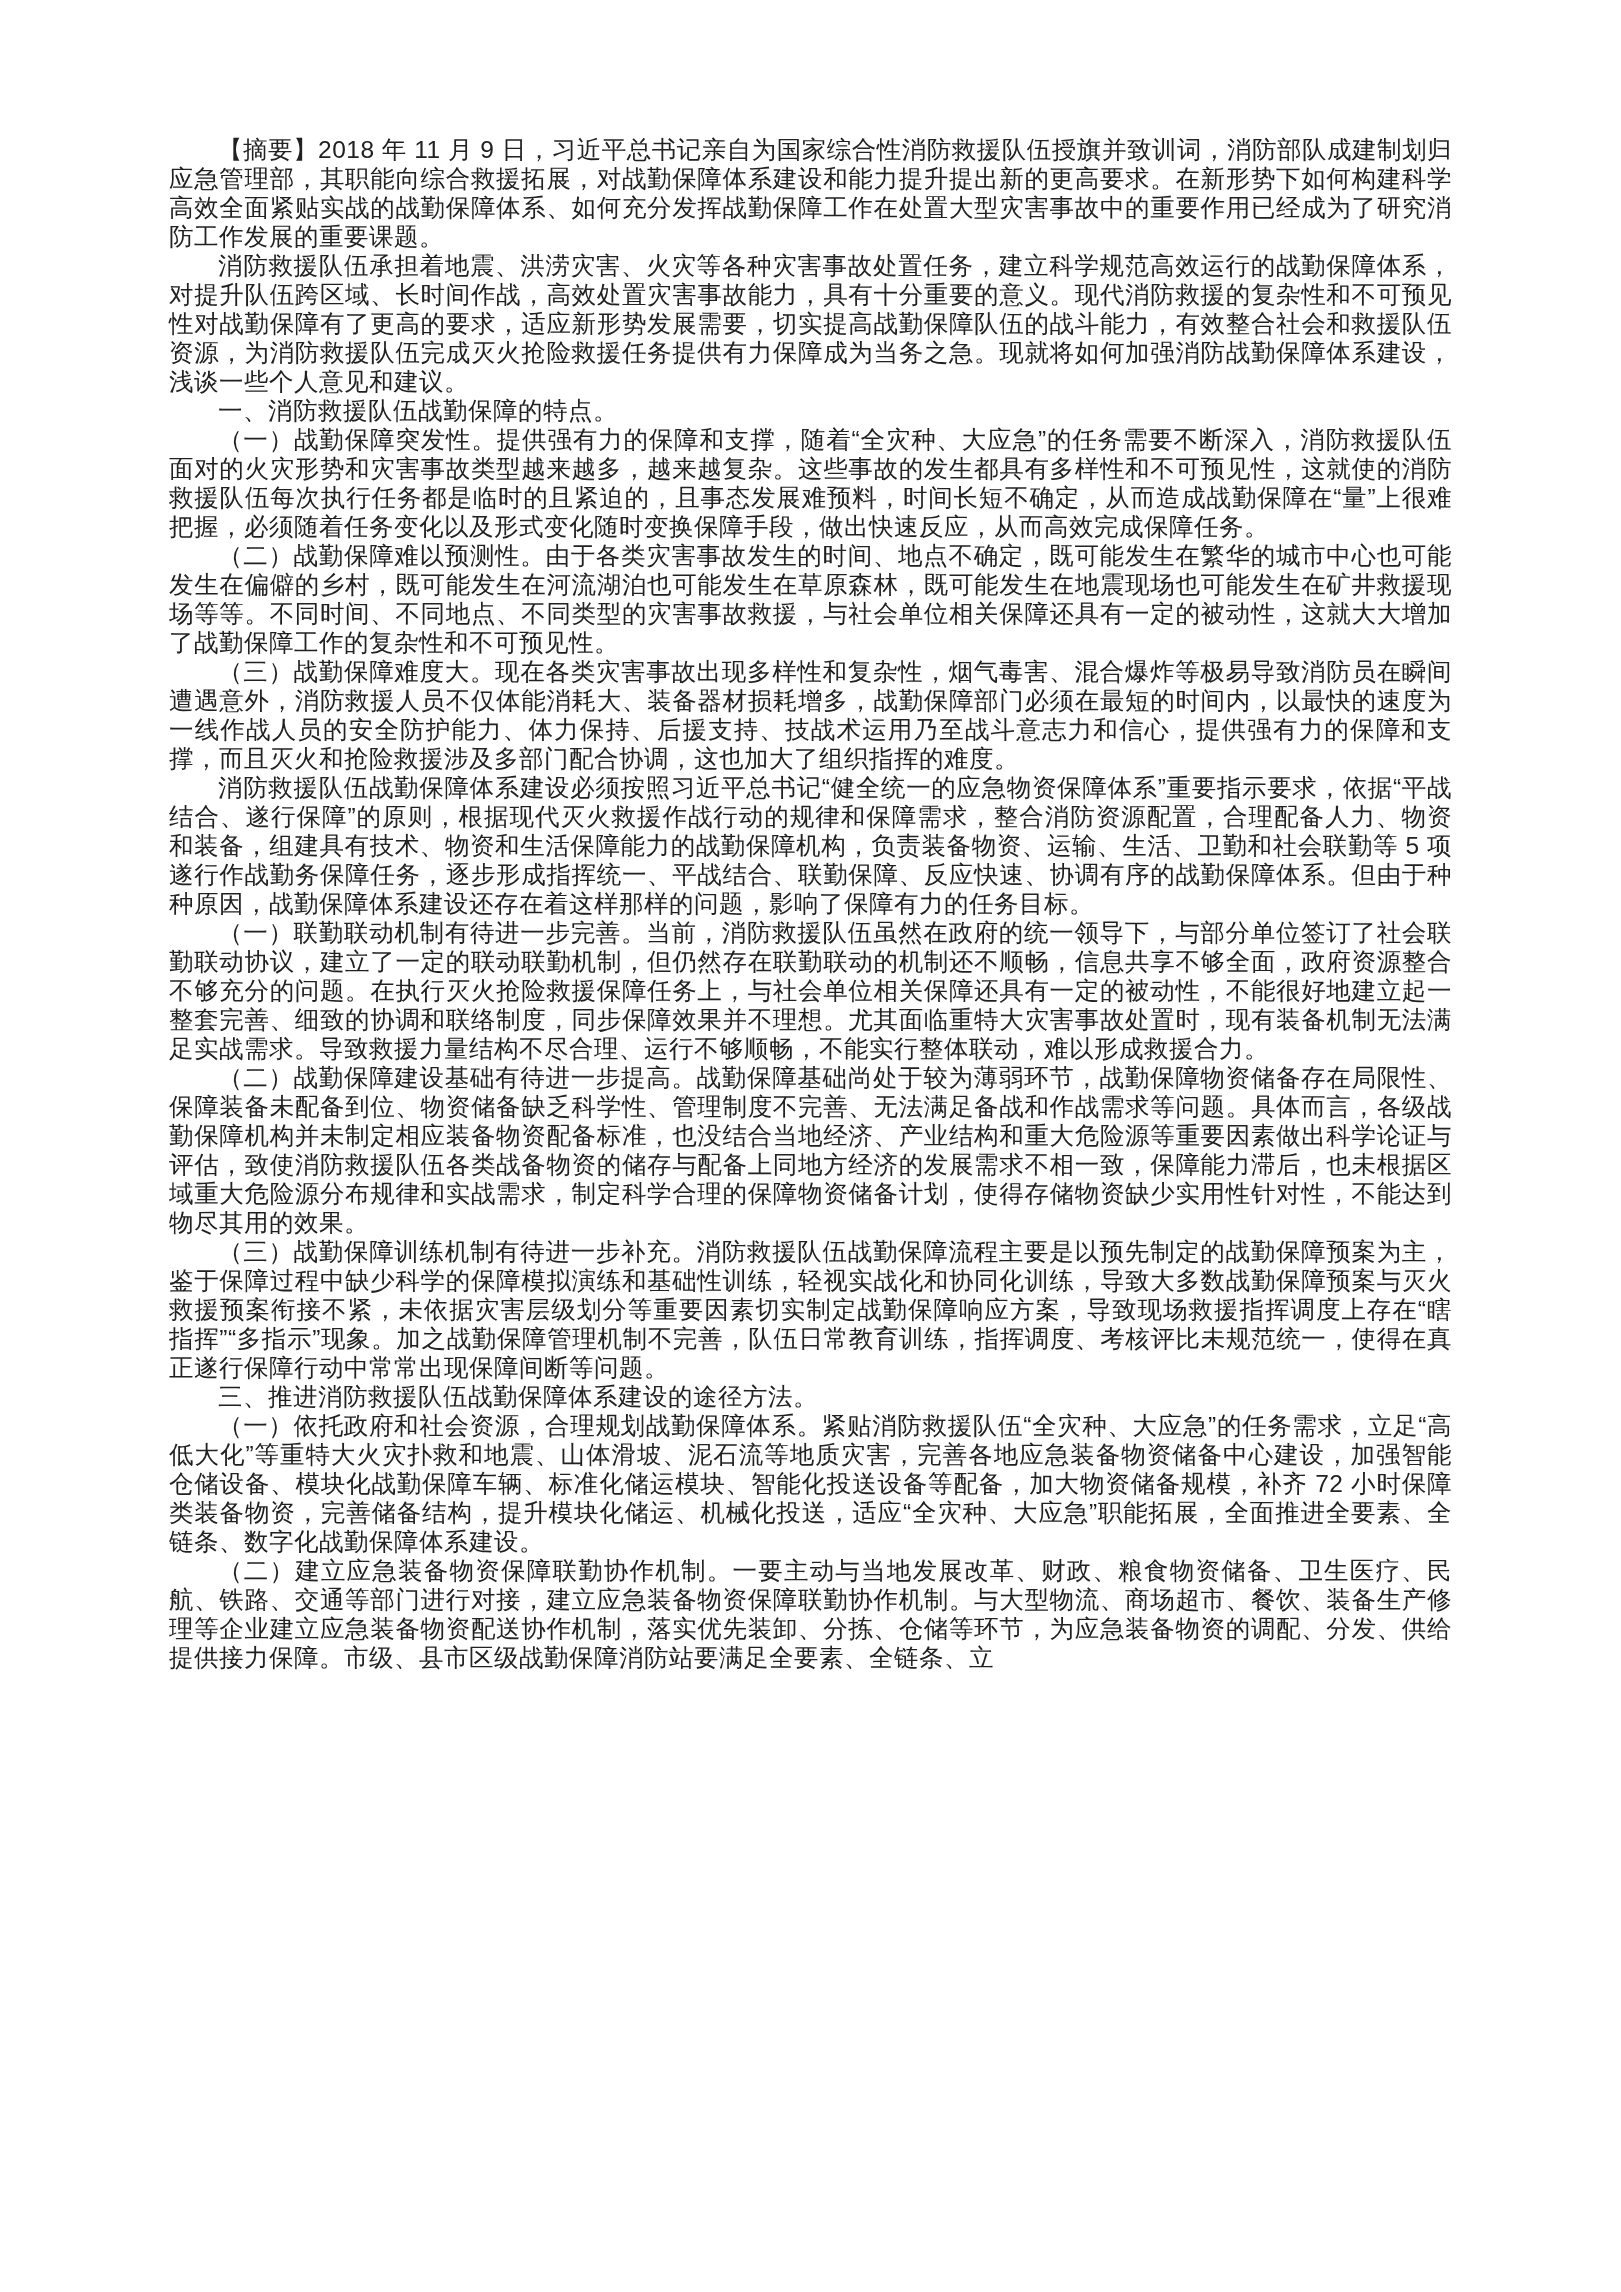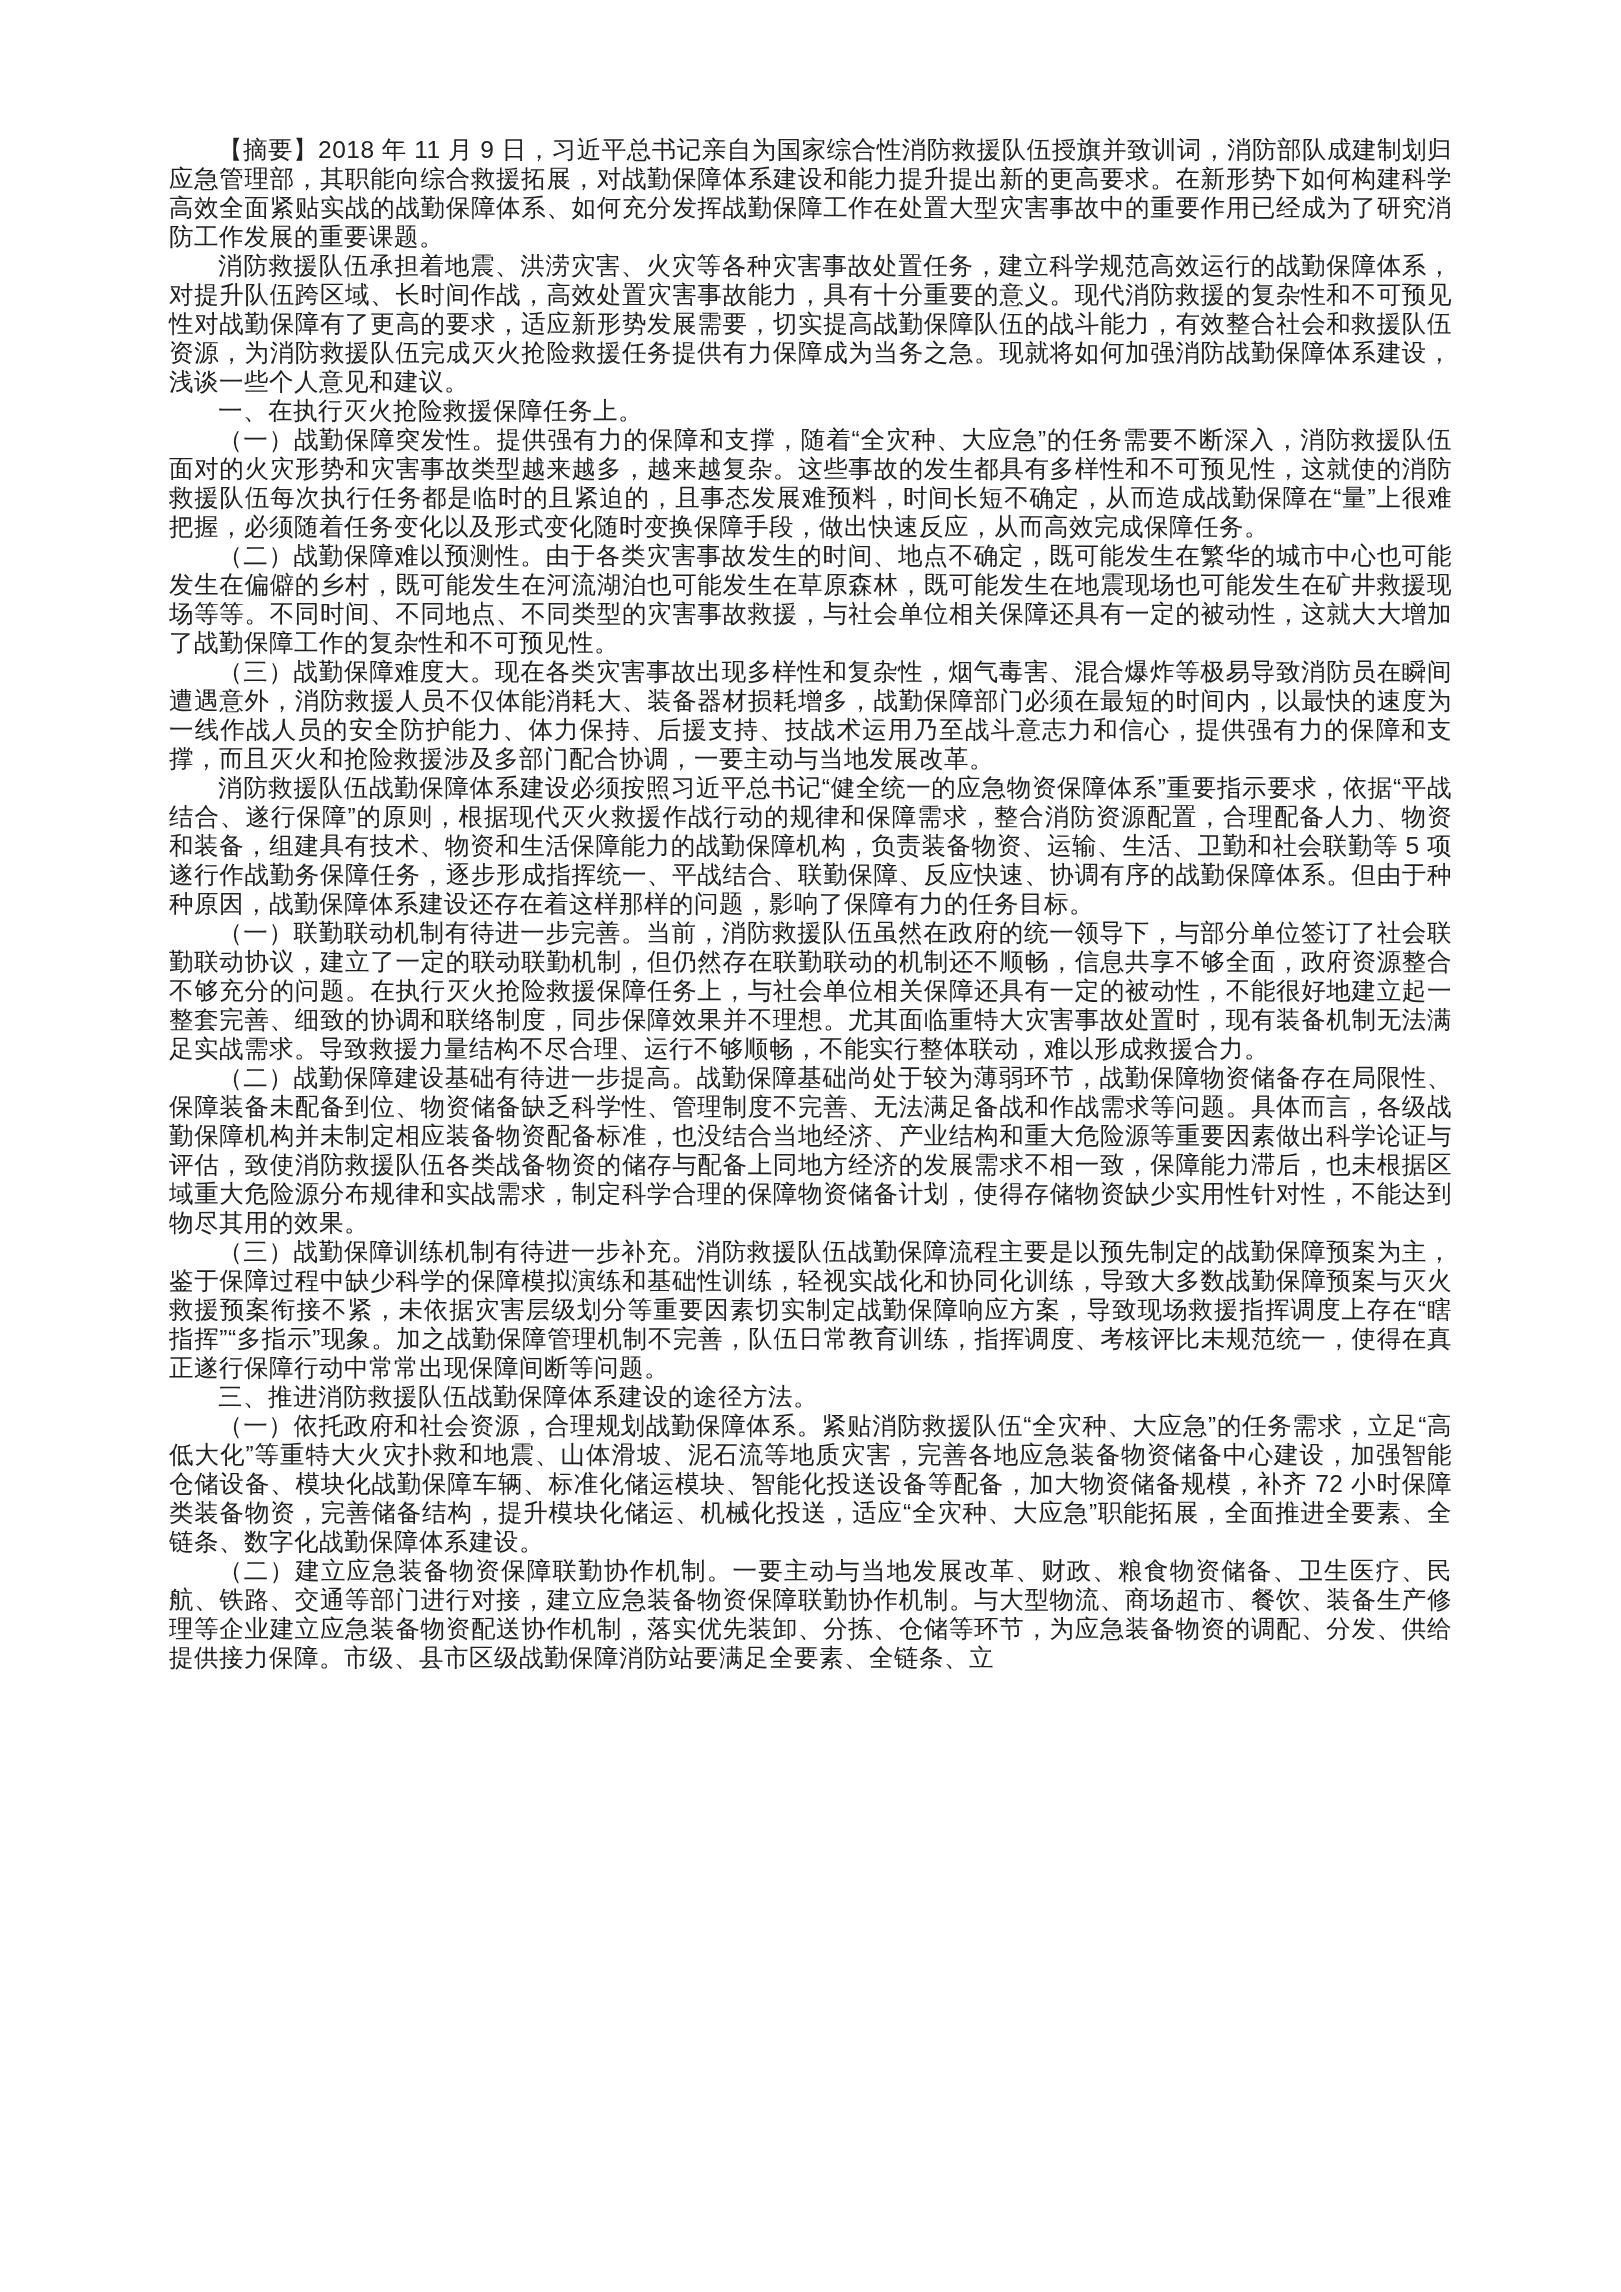--- a/index.html
+++ b/index.html
@@ -30,24 +30,24 @@
     text-indent: 2em;
   }
 </style>
 </head>
 <body>
 
 <div class="page">
   <div class="doc">
     <p>【摘要】2018 年 11 月 9 日，习近平总书记亲自为国家综合性消防救援队伍授旗并致训词，消防部队成建制划归应急管理部，其职能向综合救援拓展，对战勤保障体系建设和能力提升提出新的更高要求。在新形势下如何构建科学高效全面紧贴实战的战勤保障体系、如何充分发挥战勤保障工作在处置大型灾害事故中的重要作用已经成为了研究消防工作发展的重要课题。</p>
     <p>消防救援队伍承担着地震、洪涝灾害、火灾等各种灾害事故处置任务，建立科学规范高效运行的战勤保障体系，对提升队伍跨区域、长时间作战，高效处置灾害事故能力，具有十分重要的意义。现代消防救援的复杂性和不可预见性对战勤保障有了更高的要求，适应新形势发展需要，切实提高战勤保障队伍的战斗能力，有效整合社会和救援队伍资源，为消防救援队伍完成灭火抢险救援任务提供有力保障成为当务之急。现就将如何加强消防战勤保障体系建设，浅谈一些个人意见和建议。</p>
-    <p>一、在执行灭火抢险救援保障任务上。</p>
+    <p>一、消防救援队伍战勤保障的特点。</p>
     <p>（一）战勤保障突发性。提供强有力的保障和支撑，随着“全灾种、大应急”的任务需要不断深入，消防救援队伍面对的火灾形势和灾害事故类型越来越多，越来越复杂。这些事故的发生都具有多样性和不可预见性，这就使的消防救援队伍每次执行任务都是临时的且紧迫的，且事态发展难预料，时间长短不确定，从而造成战勤保障在“量”上很难把握，必须随着任务变化以及形式变化随时变换保障手段，做出快速反应，从而高效完成保障任务。</p>
     <p>（二）战勤保障难以预测性。由于各类灾害事故发生的时间、地点不确定，既可能发生在繁华的城市中心也可能发生在偏僻的乡村，既可能发生在河流湖泊也可能发生在草原森林，既可能发生在地震现场也可能发生在矿井救援现场等等。不同时间、不同地点、不同类型的灾害事故救援，与社会单位相关保障还具有一定的被动性，这就大大增加了战勤保障工作的复杂性和不可预见性。</p>
-    <p>（三）战勤保障难度大。现在各类灾害事故出现多样性和复杂性，烟气毒害、混合爆炸等极易导致消防员在瞬间遭遇意外，消防救援人员不仅体能消耗大、装备器材损耗增多，战勤保障部门必须在最短的时间内，以最快的速度为一线作战人员的安全防护能力、体力保持、后援支持、技战术运用乃至战斗意志力和信心，提供强有力的保障和支撑，而且灭火和抢险救援涉及多部门配合协调，一要主动与当地发展改革。</p>
+    <p>（三）战勤保障难度大。现在各类灾害事故出现多样性和复杂性，烟气毒害、混合爆炸等极易导致消防员在瞬间遭遇意外，消防救援人员不仅体能消耗大、装备器材损耗增多，战勤保障部门必须在最短的时间内，以最快的速度为一线作战人员的安全防护能力、体力保持、后援支持、技战术运用乃至战斗意志力和信心，提供强有力的保障和支撑，而且灭火和抢险救援涉及多部门配合协调，这也加大了组织指挥的难度。</p>
     <p>消防救援队伍战勤保障体系建设必须按照习近平总书记“健全统一的应急物资保障体系”重要指示要求，依据“平战结合、遂行保障”的原则，根据现代灭火救援作战行动的规律和保障需求，整合消防资源配置，合理配备人力、物资和装备，组建具有技术、物资和生活保障能力的战勤保障机构，负责装备物资、运输、生活、卫勤和社会联勤等 5 项遂行作战勤务保障任务，逐步形成指挥统一、平战结合、联勤保障、反应快速、协调有序的战勤保障体系。但由于种种原因，战勤保障体系建设还存在着这样那样的问题，影响了保障有力的任务目标。</p>
     <p>（一）联勤联动机制有待进一步完善。当前，消防救援队伍虽然在政府的统一领导下，与部分单位签订了社会联勤联动协议，建立了一定的联动联勤机制，但仍然存在联勤联动的机制还不顺畅，信息共享不够全面，政府资源整合不够充分的问题。在执行灭火抢险救援保障任务上，与社会单位相关保障还具有一定的被动性，不能很好地建立起一整套完善、细致的协调和联络制度，同步保障效果并不理想。尤其面临重特大灾害事故处置时，现有装备机制无法满足实战需求。导致救援力量结构不尽合理、运行不够顺畅，不能实行整体联动，难以形成救援合力。</p>
     <p>（二）战勤保障建设基础有待进一步提高。战勤保障基础尚处于较为薄弱环节，战勤保障物资储备存在局限性、保障装备未配备到位、物资储备缺乏科学性、管理制度不完善、无法满足备战和作战需求等问题。具体而言，各级战勤保障机构并未制定相应装备物资配备标准，也没结合当地经济、产业结构和重大危险源等重要因素做出科学论证与评估，致使消防救援队伍各类战备物资的储存与配备上同地方经济的发展需求不相一致，保障能力滞后，也未根据区域重大危险源分布规律和实战需求，制定科学合理的保障物资储备计划，使得存储物资缺少实用性针对性，不能达到物尽其用的效果。</p>
     <p>（三）战勤保障训练机制有待进一步补充。消防救援队伍战勤保障流程主要是以预先制定的战勤保障预案为主，鉴于保障过程中缺少科学的保障模拟演练和基础性训练，轻视实战化和协同化训练，导致大多数战勤保障预案与灭火救援预案衔接不紧，未依据灾害层级划分等重要因素切实制定战勤保障响应方案，导致现场救援指挥调度上存在“瞎指挥”“多指示”现象。加之战勤保障管理机制不完善，队伍日常教育训练，指挥调度、考核评比未规范统一，使得在真正遂行保障行动中常常出现保障间断等问题。</p>
     <p>三、推进消防救援队伍战勤保障体系建设的途径方法。</p>
     <p>（一）依托政府和社会资源，合理规划战勤保障体系。紧贴消防救援队伍“全灾种、大应急”的任务需求，立足“高低大化”等重特大火灾扑救和地震、山体滑坡、泥石流等地质灾害，完善各地应急装备物资储备中心建设，加强智能仓储设备、模块化战勤保障车辆、标准化储运模块、智能化投送设备等配备，加大物资储备规模，补齐 72 小时保障类装备物资，完善储备结构，提升模块化储运、机械化投送，适应“全灾种、大应急”职能拓展，全面推进全要素、全链条、数字化战勤保障体系建设。</p>
     <p>（二）建立应急装备物资保障联勤协作机制。一要主动与当地发展改革、财政、粮食物资储备、卫生医疗、民航、铁路、交通等部门进行对接，建立应急装备物资保障联勤协作机制。与大型物流、商场超市、餐饮、装备生产修理等企业建立应急装备物资配送协作机制，落实优先装卸、分拣、仓储等环节，为应急装备物资的调配、分发、供给提供接力保障。市级、县市区级战勤保障消防站要满足全要素、全链条、立</p>
   </div>
 </div>
 

